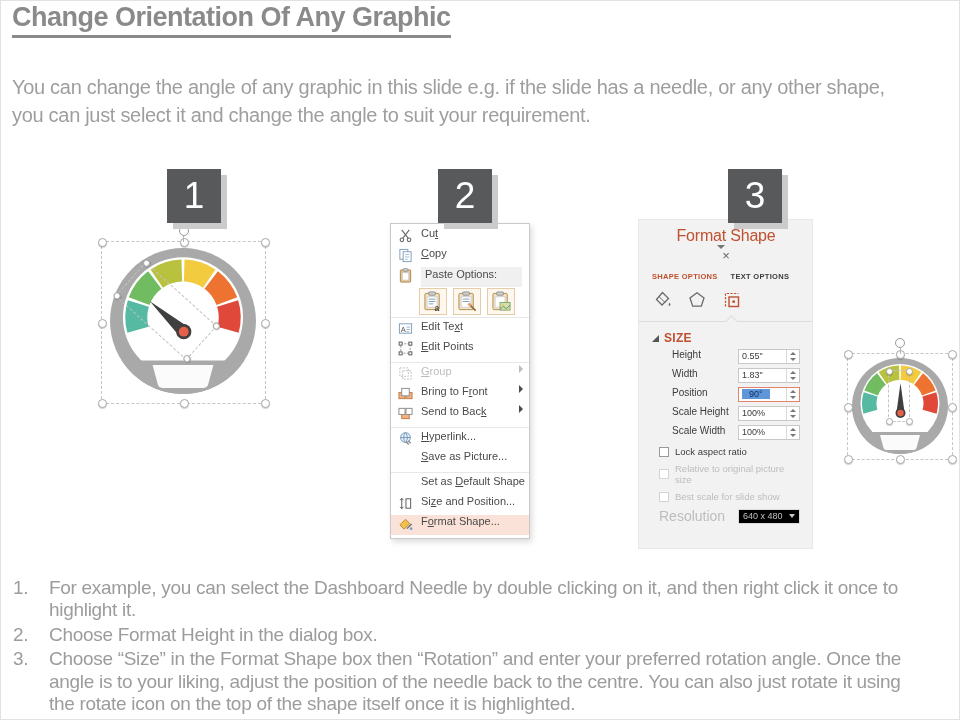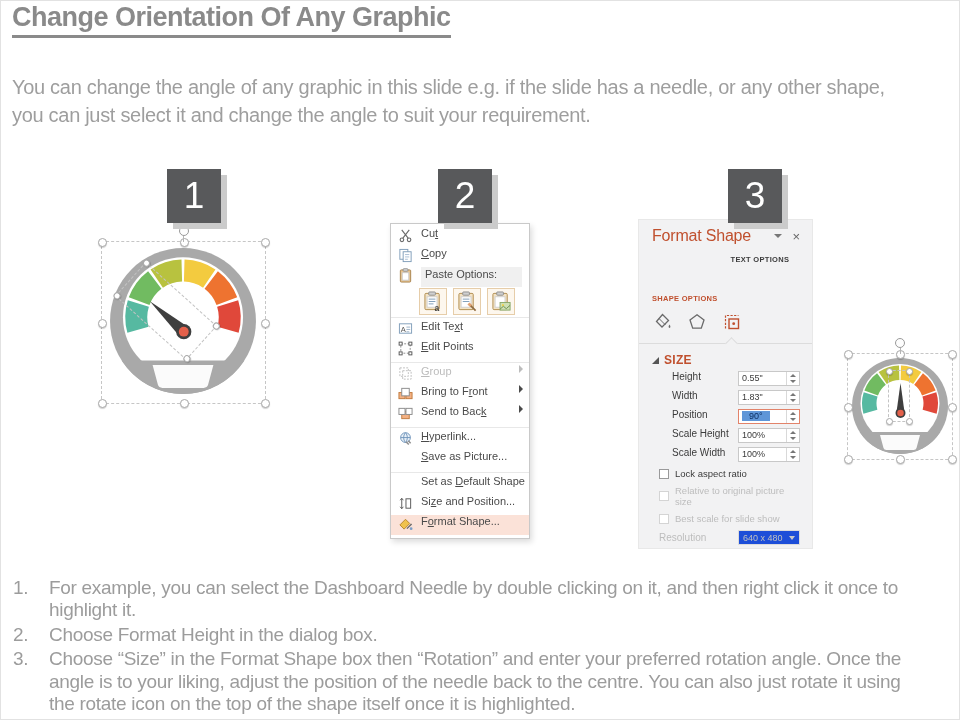--- a/index.html
+++ b/index.html
@@ -38,28 +38,28 @@
       border-bottom:4px solid transparent;margin-right:2px;}
   .dis .marr{border-left-color:#bcbcbc;}
   .msep{height:1px;background:#e8e8e8;margin:2px 0;}
   .picons{height:28px;display:flex;align-items:center;gap:6px;padding-left:28px;}
   .pbtn{width:26px;height:25px;border:1px solid #e6cda9;background:#fdf7ee;display:flex;
       align-items:center;justify-content:center;}
   .pbtn svg{width:21px;height:21px;}
   
   .panel{position:absolute;left:637px;top:218px;width:175px;height:330px;background:#f2f2f3;
       border:1px solid #e8e8e8;box-sizing:border-box;padding:7px 12px 0 13px;color:#3b3b3b;z-index:2;}
-  .p-head{display:flex;align-items:center;}
+  .p-head{display:flex;align-items:center;flex-direction:column;}
   .p-title{flex:1;font-size:16px;color:#c0502e;letter-spacing:-.2px;}
   .p-caret{width:0;height:0;border-top:4px solid #777;border-left:4px solid transparent;
       border-right:4px solid transparent;margin-right:10px;}
   .p-close{font-size:13px;color:#666;line-height:1;}
   .p-tabs{margin-top:10px;display:flex;gap:13px;font-size:7.5px;font-weight:bold;letter-spacing:.3px;}
   .tab{color:#3b3b3b;}
-  .tab.sel{color:#c0502e;margin-top:39px;}
+  .tab.sel{color:#c0502e;}
   .p-tools{margin-top:9px;display:flex;gap:15px;align-items:center;}
   .p-tools svg{width:20px;height:20px;}
   .p-divider{position:relative;height:1px;background:#dcdcdc;margin:7px -12px 0 -13px;}
   .notch{position:absolute;left:88px;top:-4px;width:8px;height:8px;background:#f2f2f3;
       border-top:1px solid #dcdcdc;border-left:1px solid #dcdcdc;transform:rotate(45deg);}
   .size-hdr{margin-top:9px;display:flex;align-items:center;gap:5px;}
   .tri-exp{width:0;height:0;border-bottom:7px solid #555;border-left:7px solid transparent;}
   .size-hdr span{font-size:12px;font-weight:bold;color:#c0502e;letter-spacing:.3px;}
   .frow{display:flex;align-items:flex-start;margin-top:4px;}
   .flabel{flex:1;padding-left:20px;font-size:10px;}
@@ -69,22 +69,22 @@
   .selval{background:#5f96d8;color:#0d2f63;padding:0 7px;}
   .btns{width:12px;border-left:1px solid #d9d9d9;display:flex;flex-direction:column;
       align-items:center;justify-content:space-evenly;}
   .up{width:0;height:0;border-bottom:3px solid #777;border-left:3px solid transparent;border-right:3px solid transparent;}
   .dn{width:0;height:0;border-top:3px solid #777;border-left:3px solid transparent;border-right:3px solid transparent;}
   .cbrow{display:flex;align-items:center;gap:6px;margin-top:6px;padding-left:7px;font-size:9.5px;}
   .cb{width:10px;height:10px;border:1px solid #9a9a9a;background:#fff;flex:none;box-sizing:border-box;}
   .cbrow.dis{color:#bdbdbd;}
   .cbrow.dis .cb{border-color:#d4d4d4;}
   .resrow{display:flex;align-items:center;margin-top:6px;padding-left:7px;}
-  .reslabel{flex:1;font-size:10px;color:#bdbdbd;}
-  .dd{width:62px;height:15px;background:#1d4ed8;border:1px solid #dcdcdc;color:#c0c0c0;font-size:9px;
+  .reslabel{flex:1;font-size:14px;color:#bdbdbd;}
+  .dd{width:62px;height:15px;background:#000000;border:1px solid #dcdcdc;color:#c0c0c0;font-size:9px;
       display:flex;align-items:center;padding:4px 4px;box-sizing:border-box;}
   .dd .ddc{margin-left:auto;width:0;height:0;border-top:4px solid #c9c9c9;
       border-left:3.5px solid transparent;border-right:3.5px solid transparent;}
   .secrow{display:flex;align-items:center;gap:7px;margin-top:12px;}
   .tri-col{width:0;height:0;border-left:5px solid #9f9f9f;border-top:4px solid transparent;
       border-bottom:4px solid transparent;}
   .secrow span{font-size:8.5px;font-weight:bold;color:#3b3b3b;letter-spacing:.3px;}
   
   .instructions{position:absolute;left:12px;top:576px;width:916px;font-size:19px;line-height:1.18;
       color:#9c9c9c;letter-spacing:-.3px;}

